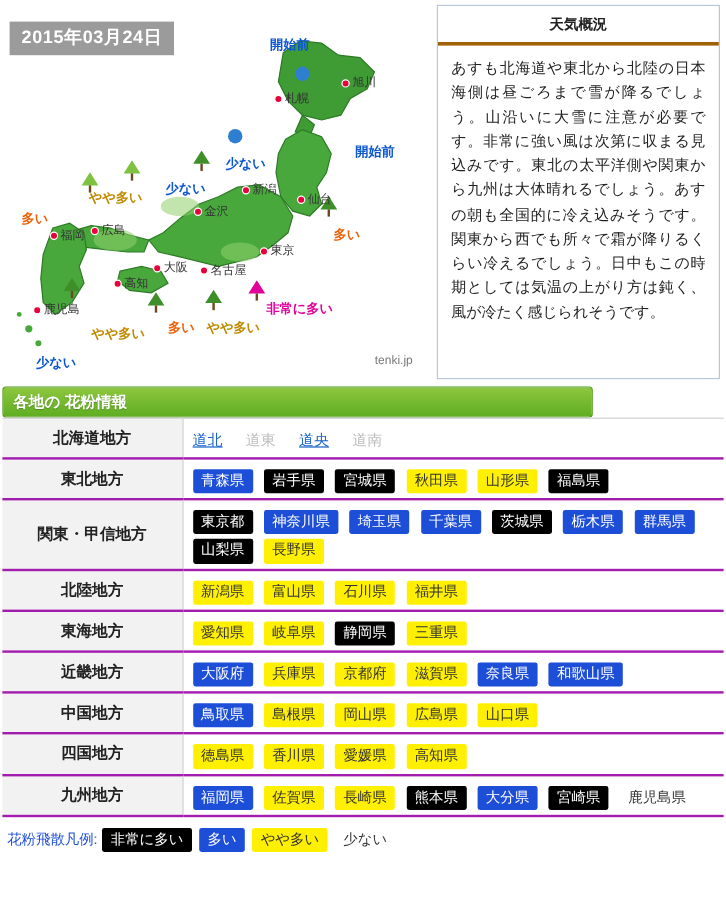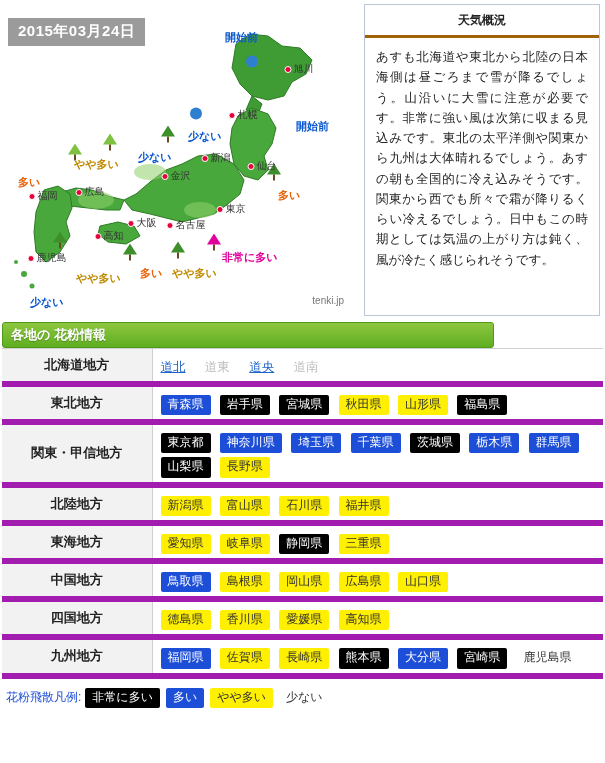--- a/index.html
+++ b/index.html
@@ -115,21 +115,21 @@
     color: #ffffff;
     font-size: 11px;
   }
 
   table.pollen {
     width: 601px;
     margin: 0 2px;
     border-collapse: collapse;
     table-layout: fixed;
   }
-  table.pollen td { border-bottom: 6px solid #a21caf; vertical-align: middle; }
+  table.pollen td { border-bottom: 2px solid #a21caf; vertical-align: middle; }
   table.pollen tr:first-child td { border-top: 1px solid #cfcfcf; }
   td.region {
     width: 150px;
     text-align: center;
     font-weight: bold;
     font-size: 13px;
     color: #222;
     background: #f2f2f2;
     border-right: 1px solid #cfcfcf;
     padding: 7px 2px;
@@ -254,30 +254,30 @@
             <polygon points="8,0 15,11 1,11" fill="#3e8f2a"></polygon>
             <rect x="7" y="11" width="2" height="6" fill="#6b4a21"></rect>
           </svg>
       </div>
       <div class="tree" style="left:252px; top:60px;">
         <svg width="14" height="16">
             <circle cx="7" cy="7" r="6" fill="#2f7fd0"></circle>
           </svg>
       </div>
 
-      <div class="pin" style="left:243px; top:78px;margin-top:33px;"><span class="dot"></span><span>札幌</span></div>
+      <div class="pin" style="left:243px; top:78px;"><span class="dot"></span><span>札幌</span></div>
       <div class="pin" style="left:299px; top:65px;"><span class="dot"></span><span>旭川</span></div>
       <div class="pin" style="left:216px; top:154px;"><span class="dot"></span><span>新潟</span></div>
       <div class="pin" style="left:262px; top:162px;"><span class="dot"></span><span>仙台</span></div>
       <div class="pin" style="left:176px; top:172px;"><span class="dot"></span><span>金沢</span></div>
       <div class="pin" style="left:231px; top:205px;"><span class="dot"></span><span>東京</span></div>
       <div class="pin" style="left:186px; top:221px;"><span class="dot"></span><span>名古屋</span></div>
       <div class="pin" style="left:142px; top:219px;"><span class="dot"></span><span>大阪</span></div>
       <div class="pin" style="left:90px;  top:188px;"><span class="dot"></span><span>広島</span></div>
-      <div class="pin" style="left:43px;  top:192px;text-align:right;"><span class="dot"></span><span>福岡</span></div>
+      <div class="pin" style="left:56px;  top:192px;text-align:right;"><span class="dot"></span><span>福岡</span></div>
       <div class="pin" style="left:109px; top:232px;"><span class="dot"></span><span>高知</span></div>
       <div class="pin" style="left:47px;  top:254px;"><span class="dot"></span><span>鹿児島</span></div>
 
       <div class="arealabel al-none" style="left:225px; top:26px;">開始前</div>
       <div class="arealabel al-none" style="left:296px; top:115px;">開始前</div>
       <div class="arealabel al-none" style="left:188px; top:125px;">少ない</div>
       <div class="arealabel al-none" style="left:138px; top:146px;">少ない</div>
       <div class="arealabel al-some" style="left:74px;  top:153px;">やや多い</div>
       <div class="arealabel al-many" style="left:18px;  top:171px;">多い</div>
       <div class="arealabel al-many" style="left:278px; top:184px;">多い</div>
@@ -350,20 +350,31 @@
       <tr>
         <td class="region">東海地方</td>
         <td class="cells">
           <span class="chip lv-some">愛知県</span>
           <span class="chip lv-some">岐阜県</span>
           <span class="chip lv-vmany">静岡県</span>
           <span class="chip lv-some">三重県</span>
         </td>
       </tr>
 
+      <tr>
+        <td class="region">近畿地方</td>
+        <td class="cells">
+          <span class="chip lv-many">大阪府</span>
+          <span class="chip lv-some">兵庫県</span>
+          <span class="chip lv-some">京都府</span>
+          <span class="chip lv-some">滋賀県</span>
+          <span class="chip lv-many">奈良県</span>
+          <span class="chip lv-many">和歌山県</span>
+        </td>
+      </tr>
 
       <tr>
         <td class="region">中国地方</td>
         <td class="cells">
           <span class="chip lv-many">鳥取県</span>
           <span class="chip lv-some">島根県</span>
           <span class="chip lv-some">岡山県</span>
           <span class="chip lv-some">広島県</span>
           <span class="chip lv-some">山口県</span>
         </td>

